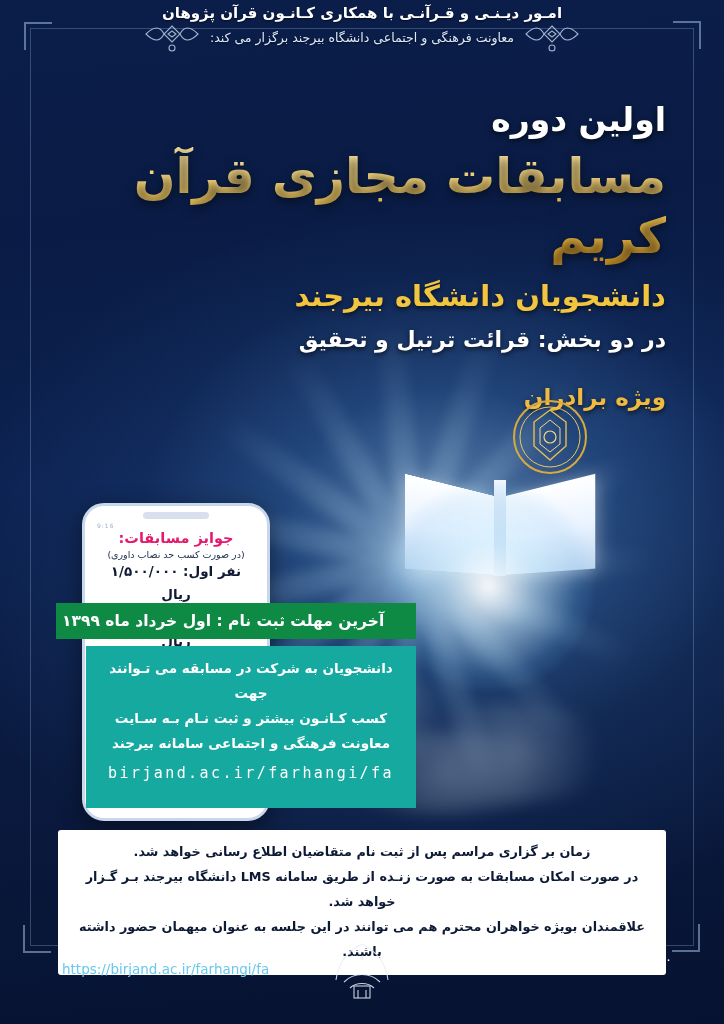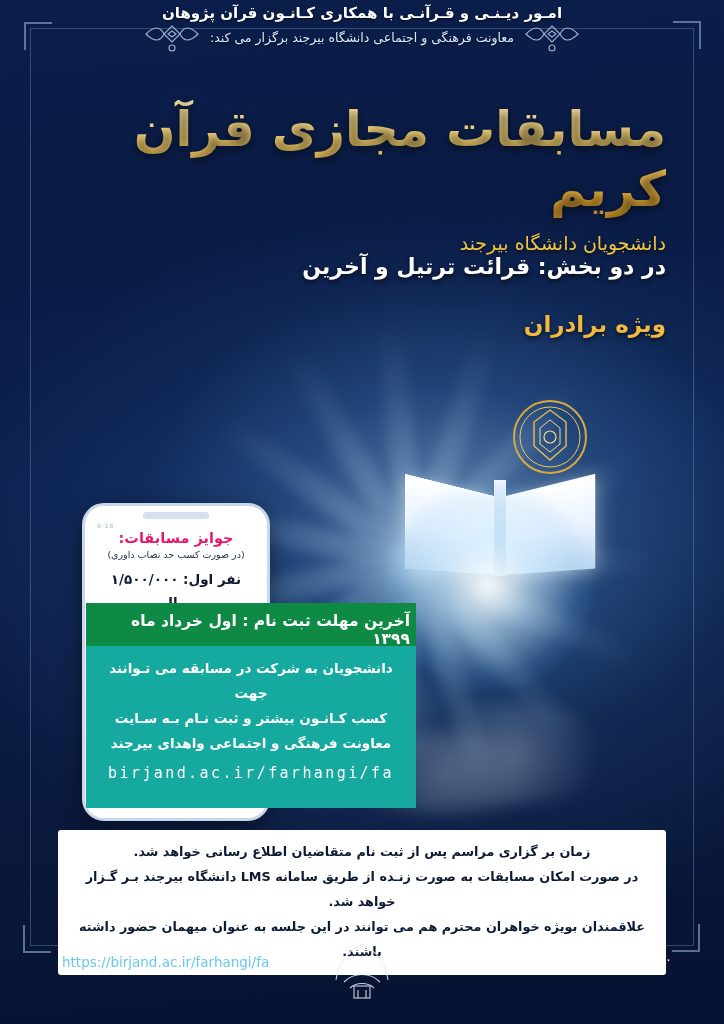--- a/index.html
+++ b/index.html
@@ -162,24 +162,25 @@
     background: linear-gradient(180deg, #ffe9a8 0%, #f6cd62 45%, #d99c26 100%);
     -webkit-background-clip: text;
     background-clip: text;
     color: transparent;
     letter-spacing: 0px;
     line-height: 1.22;
     text-shadow: 0 3px 10px rgba(0,0,0,0.55);
     margin-bottom: 12px;
   }
   .h-sub {
-    font-size: 19px;
-    font-weight: normal;
+    font-size: 29px;
+    font-weight: bold;
     color: #f2c541;
     text-shadow: 0 2px 5px rgba(0,0,0,0.65);
+    margin-bottom: 14px;
   }
   .h-sections {
     font-size: 22px;
     font-weight: bold;
     color: #ffffff;
     text-shadow: 0 2px 5px rgba(0,0,0,0.7);
     margin-bottom: 18px;
     padding-left: 80px;
   }
   .h-special {
@@ -238,21 +239,21 @@
   .prize-title {
     color: #e6186c;
     font-size: 14.5px;
     font-weight: bold;
     margin-top: 4px;
   }
   .prize-sub {
     color: #1d2b4a;
     font-size: 9.5px;
     margin-top: 3px;
-    margin-bottom: 8px;
+    margin-bottom: 0;
   }
   .prize-row {
     color: #101a33;
     font-size: 13.5px;
     font-weight: bold;
     line-height: 1.72;
   }
   .prize-each {
     color: #e6186c;
     font-size: 14px;
@@ -264,26 +265,26 @@
     color: #101a33;
     font-size: 11.5px;
     line-height: 1.8;
   }
 
   
   .deadline {
     position: absolute;
     right: 308px;
     top: 603px;
-    width: 330px;
+    width: 360px;
     background: #0e8a44;
     color: #ffffff;
     font-size: 15.5px;
     font-weight: bold;
-    text-align: right;
+    text-align: left;
     padding: 9px 6px;
     box-sizing: border-box;
     direction: rtl;
     letter-spacing: 0.3px;
   }
 
   
   .infobox {
     position: absolute;
     right: 308px;
@@ -338,21 +339,21 @@
     position: absolute;
     left: 0;
     right: 0;
     bottom: 22px;
     height: 60px;
     direction: rtl;
   }
   .footer-url {
     position: absolute;
     left: 62px;
-    top: 12px;
+    top: 19px;
     color: #69c8ef;
     font-size: 13.5px;
     direction: ltr;
     font-family: "DejaVu Sans", "Liberation Sans", sans-serif;
   }
   .footer-phones {
     position: absolute;
     right: 52px;
     top: 10px;
     color: #ffffff;
@@ -458,23 +459,24 @@
         <path d="M32 4 L40 12 L32 20 L24 12 Z"></path>
         <path d="M32 9 L36 12 L32 15 L28 12 Z"></path>
         <path d="M6 12 C14 4, 20 4, 24 12 C20 20, 14 20, 6 12 Z"></path>
         <path d="M58 12 C50 4, 44 4, 40 12 C44 20, 50 20, 58 12 Z"></path>
         <circle cx="32" cy="26" r="3"></circle>
       </g>
     </svg>
   </div>
 
   <div class="headline">
+    <div class="h-first">اولین دوره</div>
     <div class="h-main">مسابقات مجازی قرآن کریم</div>
     <div class="h-sub">دانشجویان دانشگاه بیرجند</div>
-    <div class="h-sections">در دو بخش: قرائت ترتیل و آخرین</div>
+    <div class="h-sections">در دو بخش: قرائت ترتیل و تحقیق</div>
     <div class="h-special">ویژه برادران</div>
   </div>
 
   <svg class="medallion" viewBox="0 0 78 78">
     <circle cx="39" cy="39" r="36" fill="none" stroke="#d9a93a" stroke-width="2"></circle>
     <circle cx="39" cy="39" r="30" fill="none" stroke="#f0c85e" stroke-width="1"></circle>
     <path d="M39 12 L55 24 L55 48 L39 62 L23 48 L23 24 Z" fill="none" stroke="#e8bd52" stroke-width="1.4"></path>
     <path d="M39 22 L49 30 L49 46 L39 54 L29 46 L29 30 Z" fill="none" stroke="#f3d786" stroke-width="1"></path>
     <circle cx="39" cy="39" r="6" fill="none" stroke="#f3d786" stroke-width="1.2"></circle>
   </svg>
@@ -491,21 +493,21 @@
     <div class="prize-note">واهدای جوایز ۰۰/۰۰۰ ریالی</div>
     <div class="prize-note">به ۳ نفر از شرکت کنندگان</div>
     <div class="prize-note">در جلسه به قید قرعه</div>
   </div>
 
   <div class="deadline">آخرین مهلت ثبت نام : اول خرداد ماه ۱۳۹۹</div>
 
   <div class="infobox">
     <p>دانشجویان به شرکت در مسابقه می تـوانند جهت</p>
     <p>کسب کـانـون بیشتر و ثبت نـام بـه سـایت</p>
-    <p>معاونت فرهنگی و اجتماعی واهدای بیرجند</p>
+    <p>معاونت فرهنگی و اجتماعی سامانه بیرجند</p>
     <div class="url">birjand.ac.ir/farhangi/fa</div>
   </div>
 
   <div class="notes">
     <p>زمان بر گزاری مراسم پس از ثبت نام متقاضیان اطلاع رسانی خواهد شد.</p>
     <p>در صورت امکان مسابقات به صورت زنـده از طریق سامانه LMS دانشگاه بیرجند بـر گـزار خواهد شد.</p>
     <p>علاقمندان بویژه خواهران محترم هم می توانند در این جلسه به عنوان میهمان حضور داشته باشند.</p>
   </div>
 
   <div class="footer">

